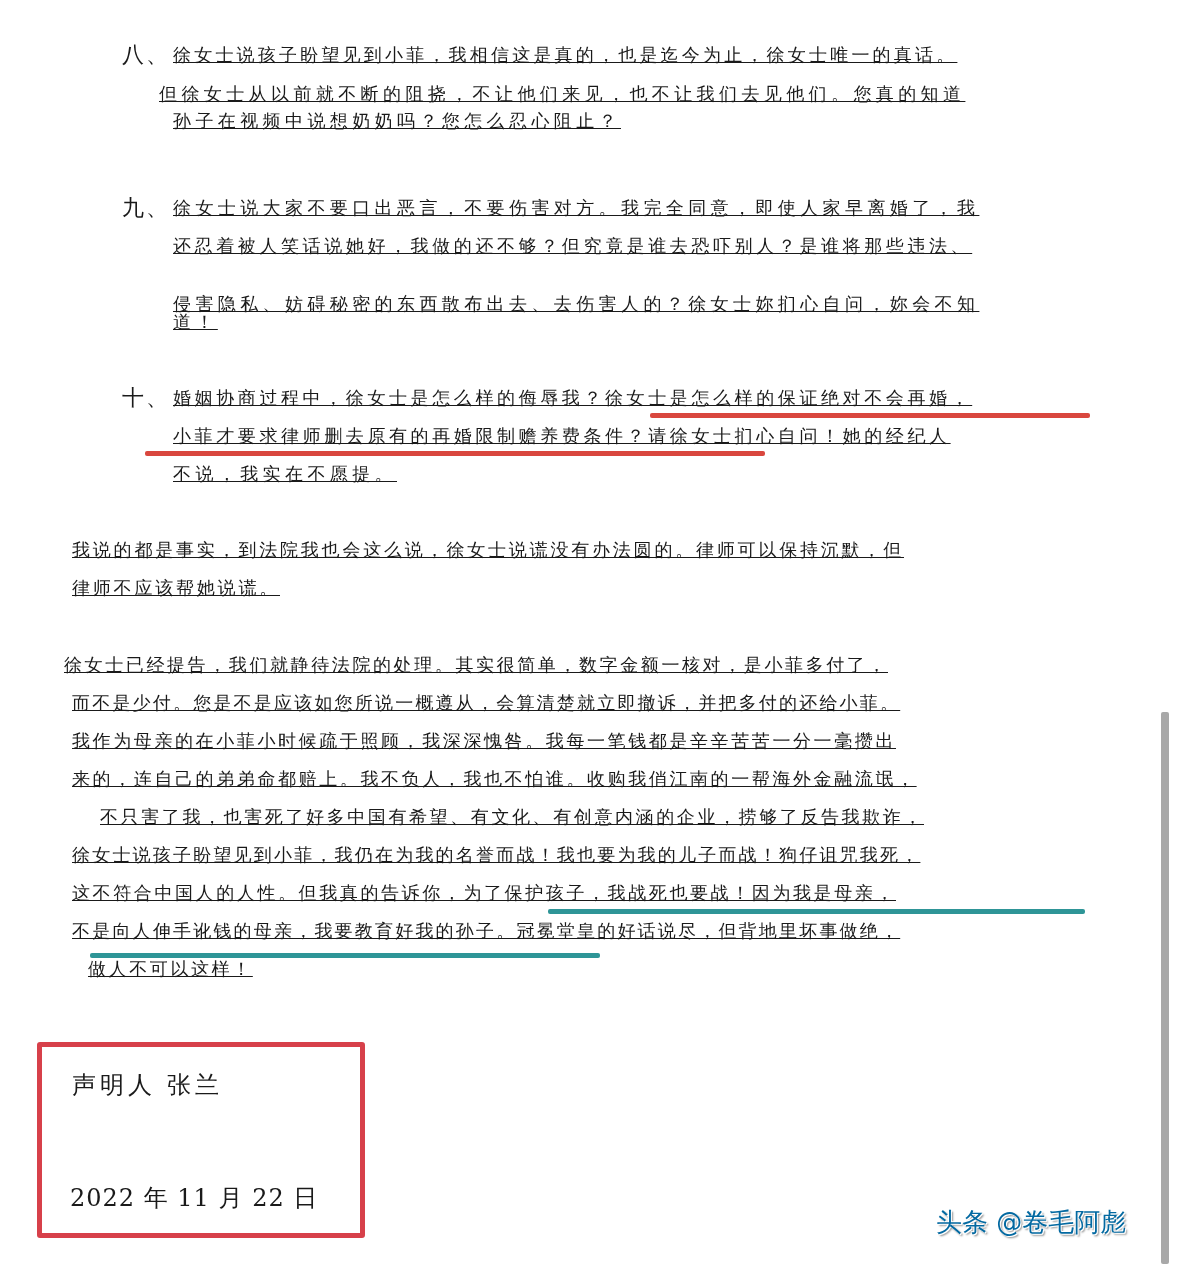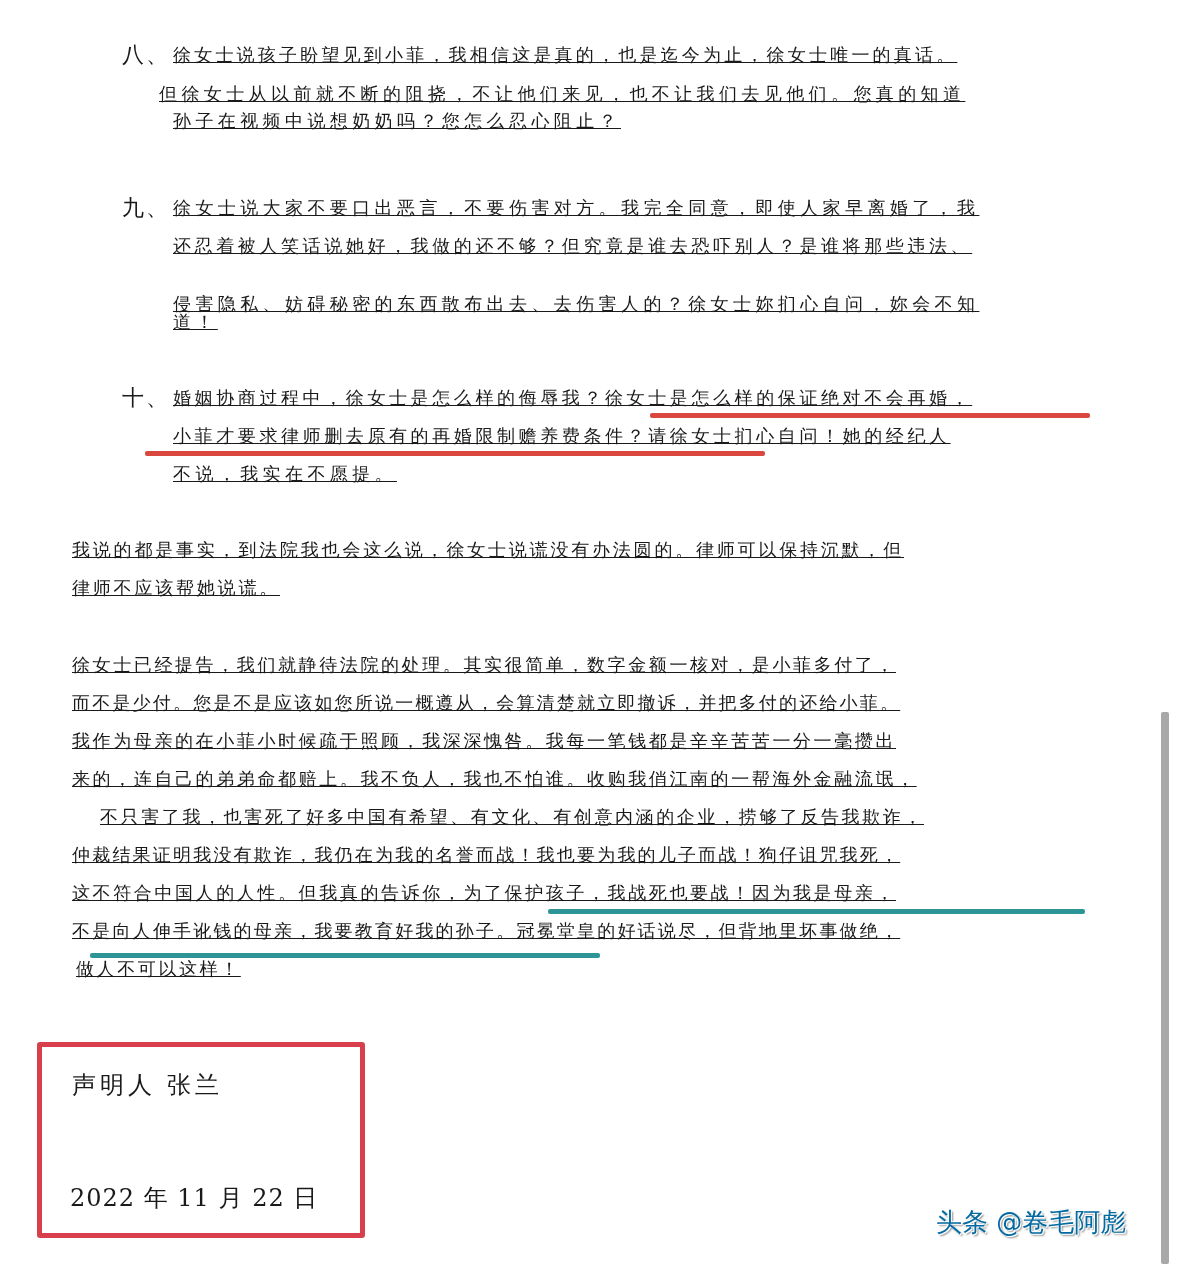--- a/index.html
+++ b/index.html
@@ -50,29 +50,29 @@
 <div class="num" style="left:122px;top:383px;">十、</div>
 <div class="line" style="left:173px;top:383px;letter-spacing:3.6px;">婚姻协商过程中，徐女士是怎么样的侮辱我？徐女士是怎么样的保证绝对不会再婚，</div>
 <div class="line" style="left:173px;top:421px;letter-spacing:3.6px;">小菲才要求律师删去原有的再婚限制赡养费条件？请徐女士扪心自问！她的经纪人</div>
 <div class="line" style="left:173px;top:459px;">不说，我实在不愿提。</div>
 <div class="uline red" style="left:650px;top:413px;width:440px;"></div>
 <div class="uline red" style="left:145px;top:451px;width:620px;"></div>
 
 <div class="line" style="left:72px;top:535px;letter-spacing:2.8px;">我说的都是事实，到法院我也会这么说，徐女士说谎没有办法圆的。律师可以保持沉默，但</div>
 <div class="line" style="left:72px;top:573px;letter-spacing:2.8px;">律师不应该帮她说谎。</div>
 
-<div class="line" style="left:72px;top:650px;letter-spacing:2.6px;">徐女士已经提告，我们就静待法院的处理。其实很简单，数字金额一核对，是小菲多付了，</div>
+<div class="line" style="left:64px;top:650px;letter-spacing:2.6px;">徐女士已经提告，我们就静待法院的处理。其实很简单，数字金额一核对，是小菲多付了，</div>
 <div class="line" style="left:72px;top:688px;letter-spacing:2.2px;">而不是少付。您是不是应该如您所说一概遵从，会算清楚就立即撤诉，并把多付的还给小菲。</div>
 <div class="line" style="left:72px;top:726px;letter-spacing:2.6px;">我作为母亲的在小菲小时候疏于照顾，我深深愧咎。我每一笔钱都是辛辛苦苦一分一毫攒出</div>
 <div class="line" style="left:72px;top:764px;letter-spacing:2.6px;">来的，连自己的弟弟命都赔上。我不负人，我也不怕谁。收购我俏江南的一帮海外金融流氓，</div>
 <div class="line" style="left:72px;top:802px;letter-spacing:2.6px;margin-left:28px;">不只害了我，也害死了好多中国有希望、有文化、有创意内涵的企业，捞够了反告我欺诈，</div>
-<div class="line" style="left:72px;top:840px;letter-spacing:2.2px;">仲裁结果证明我没有欺诈，我仍在为我的名誉而战！我也要为我的儿子而战！狗仔诅咒我死，</div>
+<div class="line" style="left:72px;top:840px;letter-spacing:2.2px;">徐女士说孩子盼望见到小菲，我仍在为我的名誉而战！我也要为我的儿子而战！狗仔诅咒我死，</div>
 <div class="line" style="left:72px;top:878px;letter-spacing:2.6px;">这不符合中国人的人性。但我真的告诉你，为了保护孩子，我战死也要战！因为我是母亲，</div>
 <div class="line" style="left:72px;top:916px;letter-spacing:2.2px;">不是向人伸手讹钱的母亲，我要教育好我的孙子。冠冕堂皇的好话说尽，但背地里坏事做绝，</div>
-<div class="line" style="left:76px;top:954px;letter-spacing:2.6px;text-align:right;">做人不可以这样！</div>
+<div class="line" style="left:88px;top:954px;letter-spacing:2.6px;text-align:right;">做人不可以这样！</div>
 <div class="uline teal" style="left:548px;top:909px;width:537px;"></div>
 <div class="uline teal" style="left:90px;top:953px;width:510px;"></div>
 
 <div class="sigbox"></div>
 <div class="sig" style="left:72px;top:1070px;">声明人</div>
 <div class="sig" style="left:167px;top:1070px;">张兰</div>
 <div class="sig" style="left:70px;top:1183px;letter-spacing:1px;">2022 年 11 月 22 日</div>
 
 <div class="watermark">头条 @卷毛阿彪</div>
 

